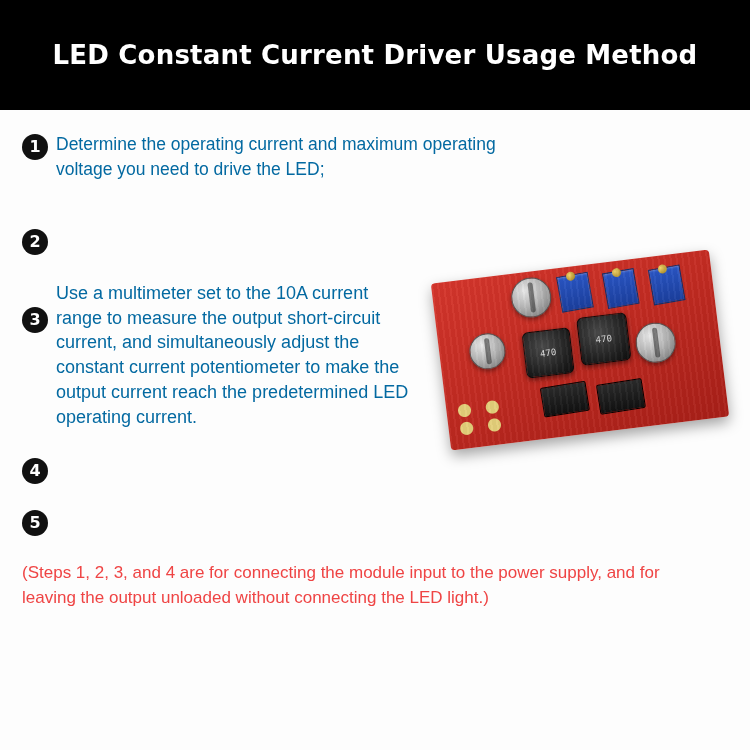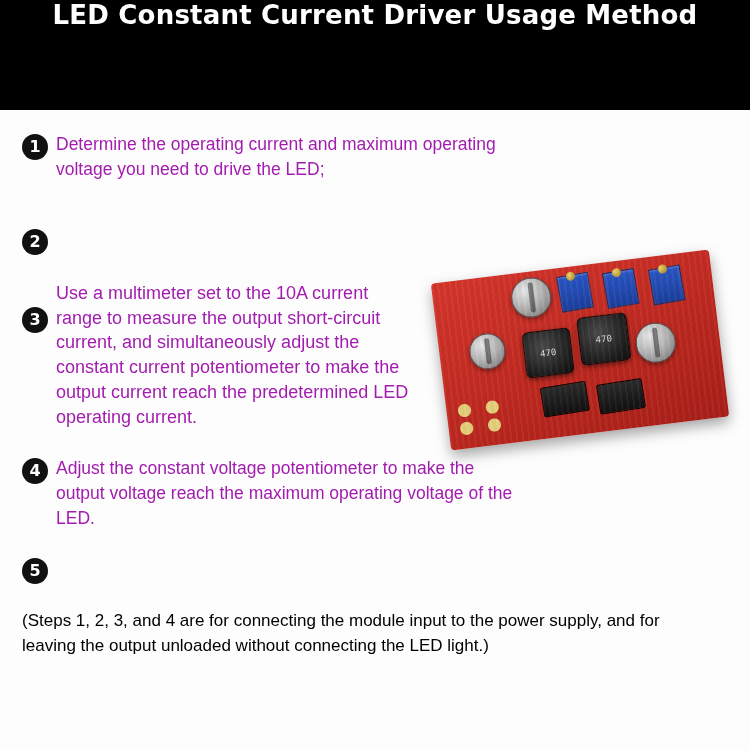--- a/index.html
+++ b/index.html
@@ -17,20 +17,21 @@
     position: relative;
     width: 750px;
     height: 750px;
     background: #fdfdfd;
   }
   .header {
     width: 100%;
     height: 110px;
     background: #000000;
     display: flex;
+    align-items: center;
     justify-content: center;
     box-sizing: border-box;
   }
   .header-title {
     color: #ffffff;
     font-size: 26px;
     font-weight: bold;
     letter-spacing: 0.2px;
     text-align: center;
     font-family: "DejaVu Sans", sans-serif;
@@ -57,41 +58,41 @@
     font-size: 16px;
     font-weight: bold;
     display: flex;
     align-items: center;
     justify-content: center;
     margin-right: 8px;
     font-family: "DejaVu Sans", sans-serif;
     line-height: 1;
   }
   .step-text {
-    color: #a21caf;
+    color: #0369a1;
     font-size: 17.5px;
     line-height: 1.45;
     max-width: 470px;
   }
   .step-1 .bullet { margin-top: 2px; }
   .step-2 { margin-top: 44px; }
   .step-2 .bullet { margin-top: 2px; }
   .step-3 { margin-top: 20px; }
   .step-3 .bullet { margin-top: 26px; }
   .step-3 .step-text {
     font-size: 18px;
     line-height: 1.38;
     max-width: 360px;
   }
   .step-4 { margin-top: 16px; }
   .step-4 .bullet { margin-top: 2px; }
   .step-5 { margin-top: 10px; margin-bottom: 14px; }
   .step-5 .bullet { margin-top: 0px; }
   .note {
-    color: #000000;
+    color: #ef4444;
     font-size: 17px;
     line-height: 1.5;
     padding: 10px 22px 0 22px;
     max-width: 710px;
     box-sizing: border-box;
   }
   
   .board-photo {
     position: absolute;
     right: 18px;
@@ -237,21 +238,20 @@
       <div class="bullet">2</div>
     </div>
 
     <div class="step step-3">
       <div class="bullet">3</div>
       <div class="step-text">Use a multimeter set to the 10A current range to measure the output short-circuit current, and simultaneously adjust the constant current potentiometer to make the output current reach the predetermined LED operating current.</div>
     </div>
 
     <div class="step step-4">
       <div class="bullet">4</div>
-      <div class="step-text">Adjust the constant voltage potentiometer to make the output voltage reach the maximum operating voltage of the LED.</div>
     </div>
 
     <div class="step step-5">
       <div class="bullet">5</div>
     </div>
 
   </div>
 
   <div class="note">(Steps 1, 2, 3, and 4 are for connecting the module input to the power supply, and for leaving the output unloaded without connecting the LED light.)</div>
 

